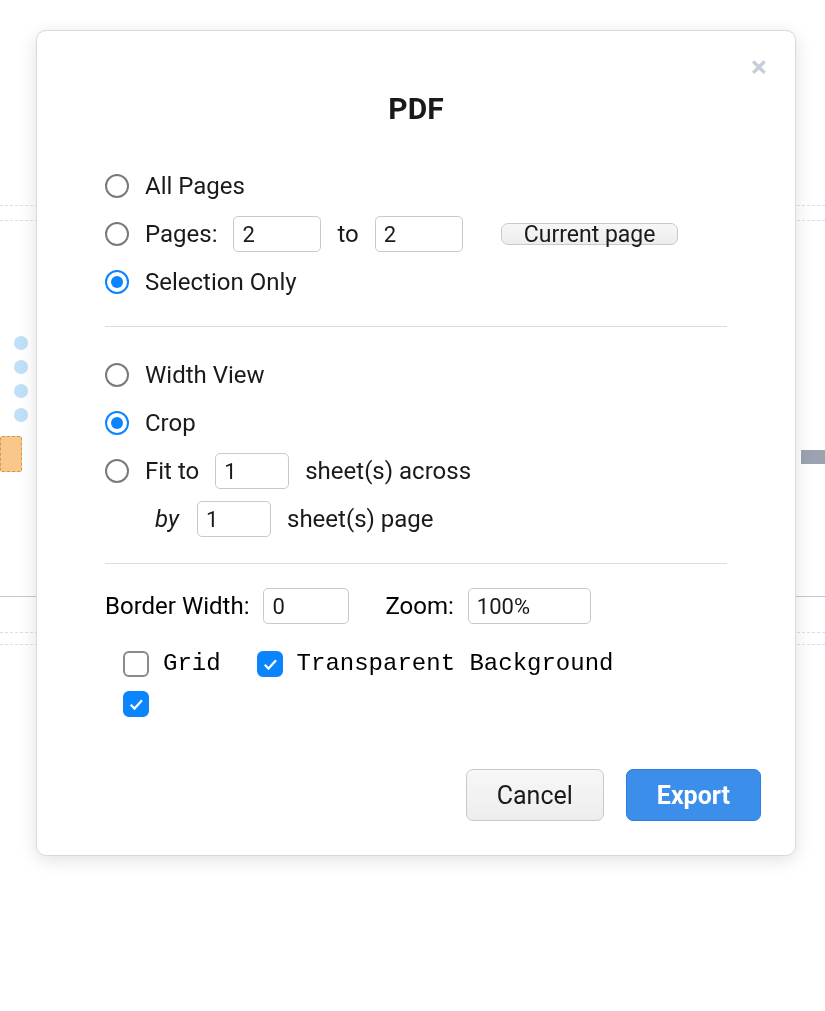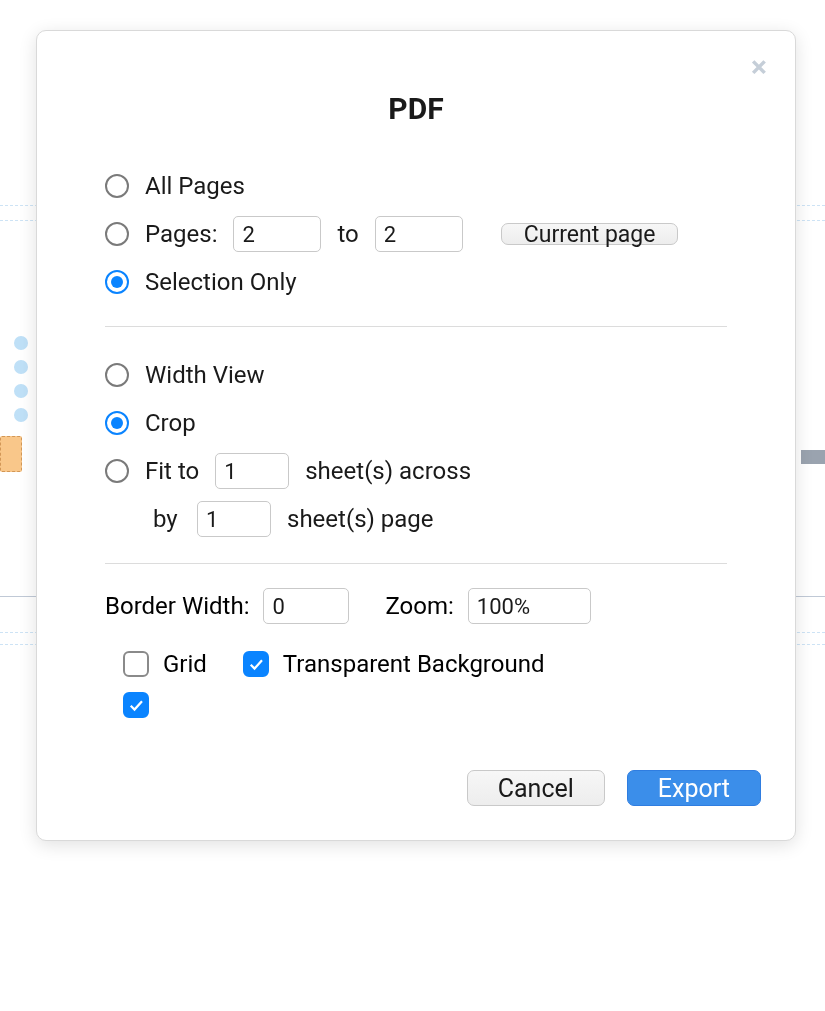--- a/index.html
+++ b/index.html
@@ -159,20 +159,21 @@
       align-items: center;
       justify-content: center;
     }
     .btn.small {
       height: 22px;
     }
     .btn.primary {
       background: #3b8eea;
       border-color: #2f7de0;
       color: #fff;
+      font-weight: bold;
     }
     .divider {
       border: none;
       border-top: 1px solid #dcdcdc;
       margin: 20px 0 24px 0;
     }
     .checkbox {
       width: 26px;
       height: 26px;
       min-width: 26px;
@@ -200,43 +201,45 @@
       fill: none;
     }
     .opts-row {
       display: flex;
       align-items: center;
       gap: 14px;
       font-size: 24px;
       margin-top: 6px;
       margin-bottom: 14px;
       flex-wrap: wrap;
+      font-family: Liberation Mono, monospace;
     }
     .border-zoom {
       display: flex;
       align-items: center;
       gap: 14px;
       font-size: 24px;
       margin-bottom: 26px;
     }
     .footer {
       display: flex;
       justify-content: flex-end;
       gap: 22px;
       margin-top: 52px;
     }
     .footer .btn {
-      height: 36px;
+      height: 52px;
       font-size: 25px;
       padding: 0 30px;
     }
     .by-label {
       display: inline-block;
       width: 28px;
-      text-align: left;
+      text-align: center;
+      font-style: italic;
     }
   </style>
 </head>
 <body>
 
 <div class="backdrop">
   <div class="bg-line-h" style="top:205px"></div>
   <div class="bg-line-h" style="top:220px"></div>
   <div class="bg-line-solid" style="top:596px"></div>
   <div class="bg-line-h" style="top:632px"></div>

